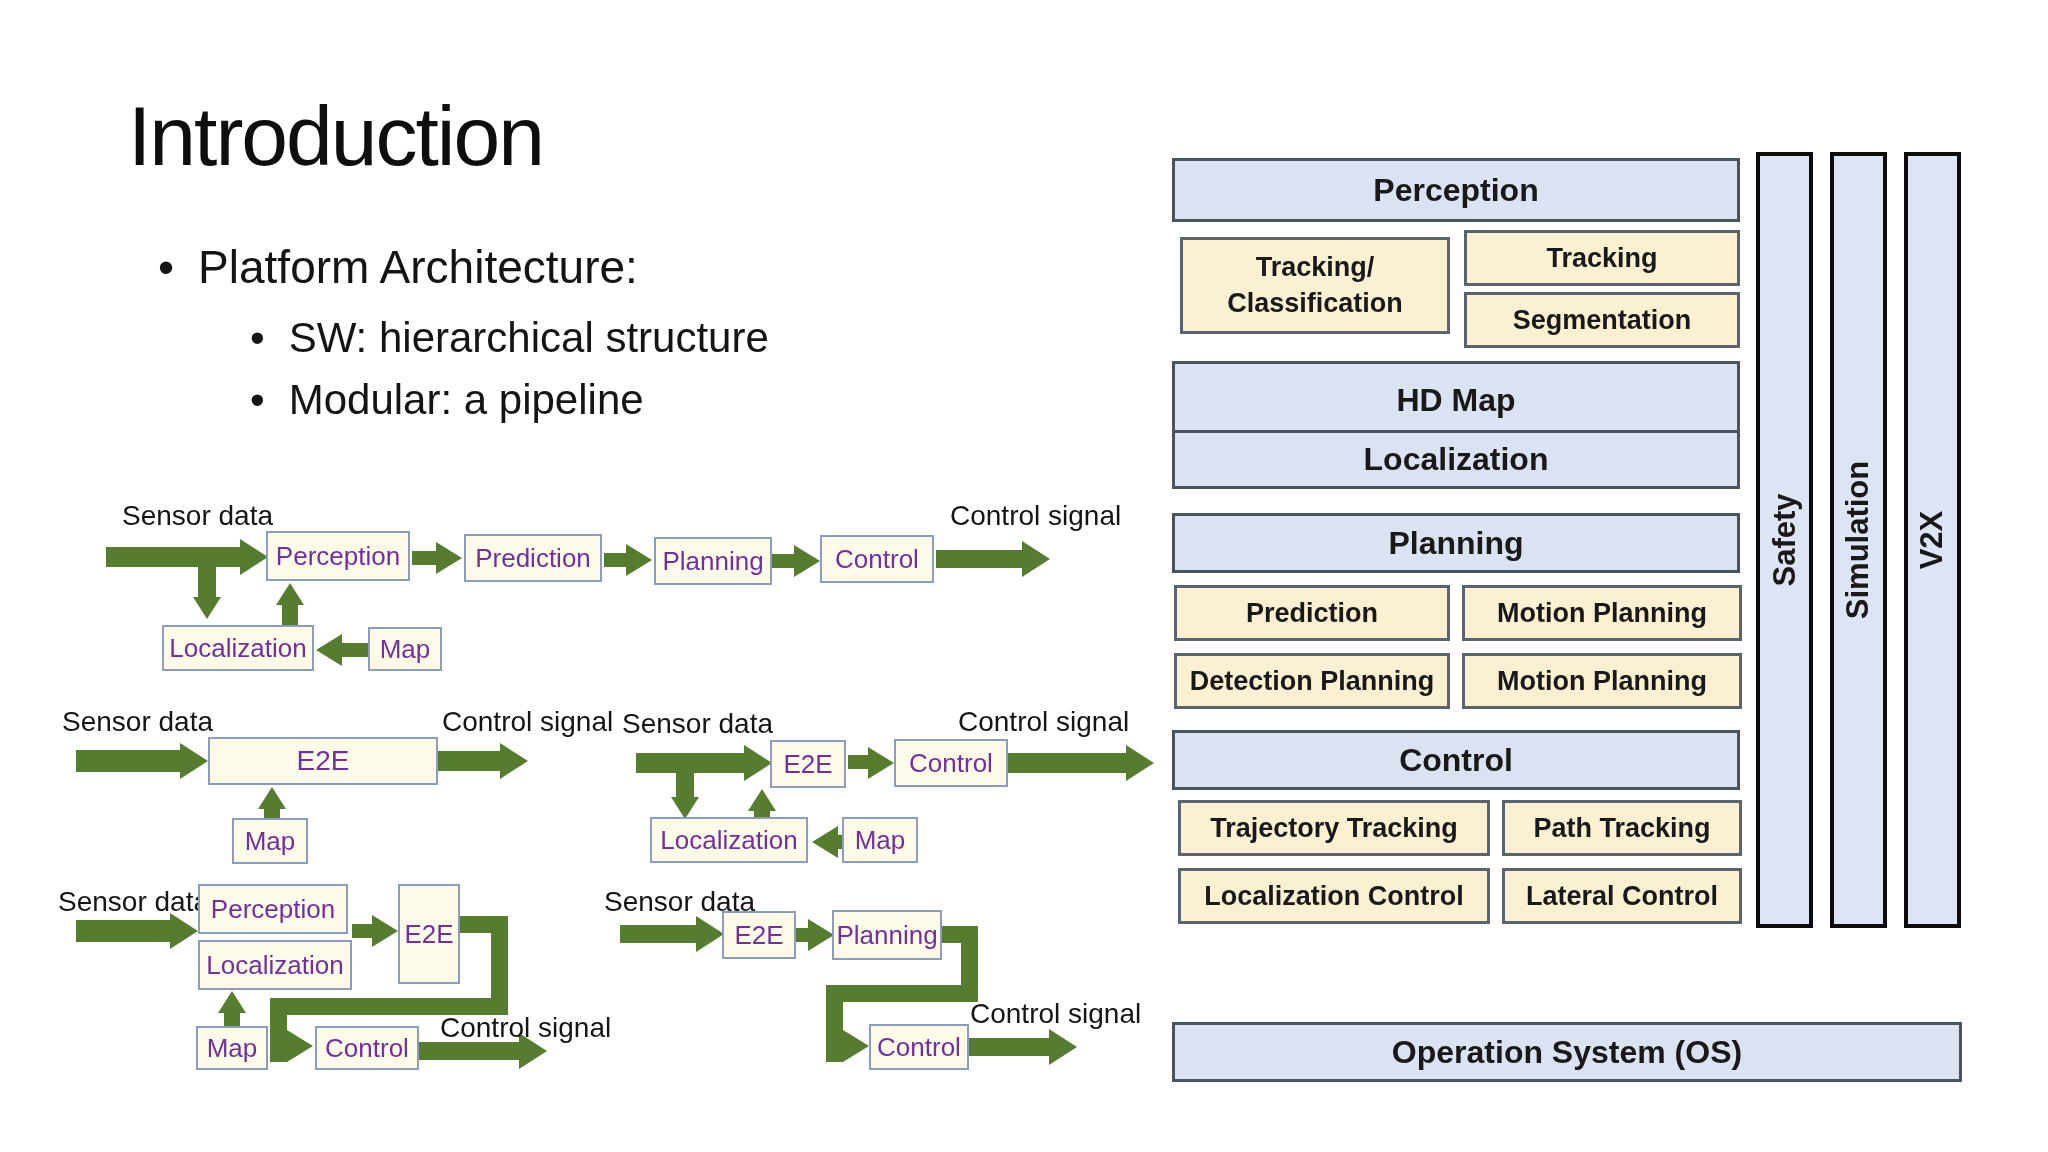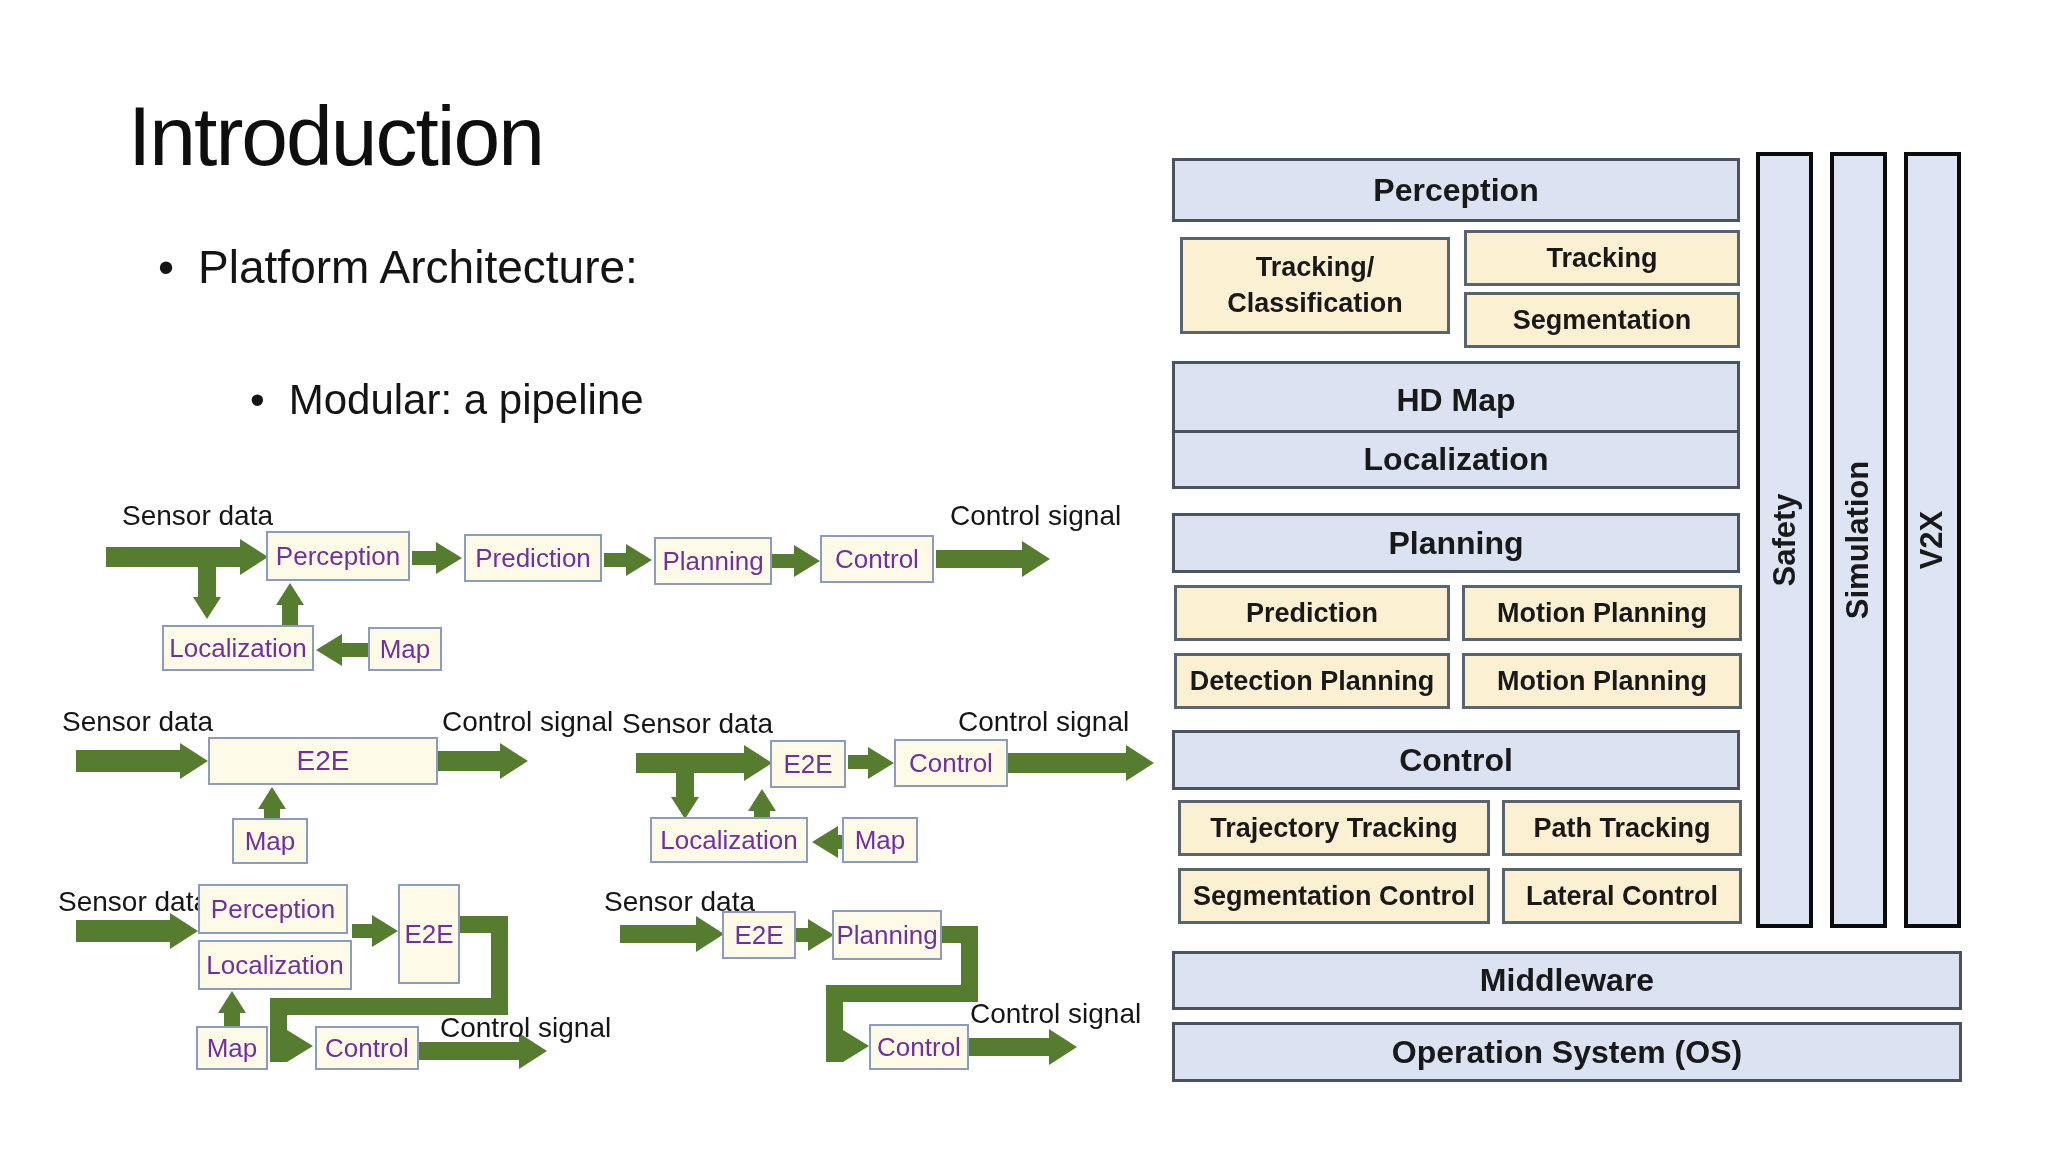--- a/index.html
+++ b/index.html
@@ -37,20 +37,21 @@
         display:flex;align-items:center;justify-content:center;}
   .vbar .rot{transform:rotate(-90deg);white-space:nowrap;font-size:31px;font-weight:700;color:#191919;}
 </style>
 </head>
 <body>
 
 <div class="canvas">
 
   <div class="title" style="left:128px;top:88px;">Introduction</div>
   <div class="bullet-main" style="left:158px;top:240px;">Platform Architecture:</div>
+  <div class="bullet-sub" style="left:250px;top:314px;">SW: hierarchical structure</div>
   <div class="bullet-sub" style="left:250px;top:376px;">Modular: a pipeline</div>
 
   <div class="flbl" style="left:122px;top:500px;">Sensor data</div>
   <div class="sh" style="left:106px;top:547px;width:134px;height:20px;"></div>
   <div class="trb" style="left:240px;top:539px;"></div>
   <div class="sh" style="left:198px;top:547px;width:18px;height:50px;"></div>
   <div class="td" style="left:193px;top:597px;"></div>
   <div class="fbox" style="left:266px;top:531px;width:144px;height:50px;">Perception</div>
   <div class="sh" style="left:412px;top:551px;width:24px;height:14px;"></div>
   <div class="tr" style="left:436px;top:542px;"></div>
@@ -147,23 +148,22 @@
   <div class="hdr" style="left:1172px;top:361px;width:568px;height:79px;">HD Map</div>
   <div class="hdr" style="left:1172px;top:430px;width:568px;height:59px;">Localization</div>
   <div class="hdr" style="left:1172px;top:513px;width:568px;height:60px;">Planning</div>
   <div class="sub" style="left:1174px;top:585px;width:276px;height:56px;">Prediction</div>
   <div class="sub" style="left:1462px;top:585px;width:280px;height:56px;">Motion Planning</div>
   <div class="sub" style="left:1174px;top:653px;width:276px;height:56px;">Detection Planning</div>
   <div class="sub" style="left:1462px;top:653px;width:280px;height:56px;">Motion Planning</div>
   <div class="hdr" style="left:1172px;top:730px;width:568px;height:60px;">Control</div>
   <div class="sub" style="left:1178px;top:800px;width:312px;height:56px;">Trajectory Tracking</div>
   <div class="sub" style="left:1502px;top:800px;width:240px;height:56px;">Path Tracking</div>
-  <div class="sub" style="left:1178px;top:868px;width:312px;height:56px;">Segmentation Control</div>
+  <div class="sub" style="left:1178px;top:868px;width:312px;height:56px;">Localization Control</div>
   <div class="sub" style="left:1502px;top:868px;width:240px;height:56px;">Lateral Control</div>
-  <div class="hdr" style="left:1172px;top:951px;width:790px;height:59px;">Middleware</div>
   <div class="hdr" style="left:1172px;top:1022px;width:790px;height:60px;">Operation System (OS)</div>
 
   <div class="vbar" style="left:1756px;top:152px;width:57px;height:776px;">
     <span class="rot">Safety</span>
   </div>
   <div class="vbar" style="left:1830px;top:152px;width:57px;height:776px;">
     <span class="rot">Simulation</span>
   </div>
   <div class="vbar" style="left:1904px;top:152px;width:57px;height:776px;">
     <span class="rot">V2X</span>

